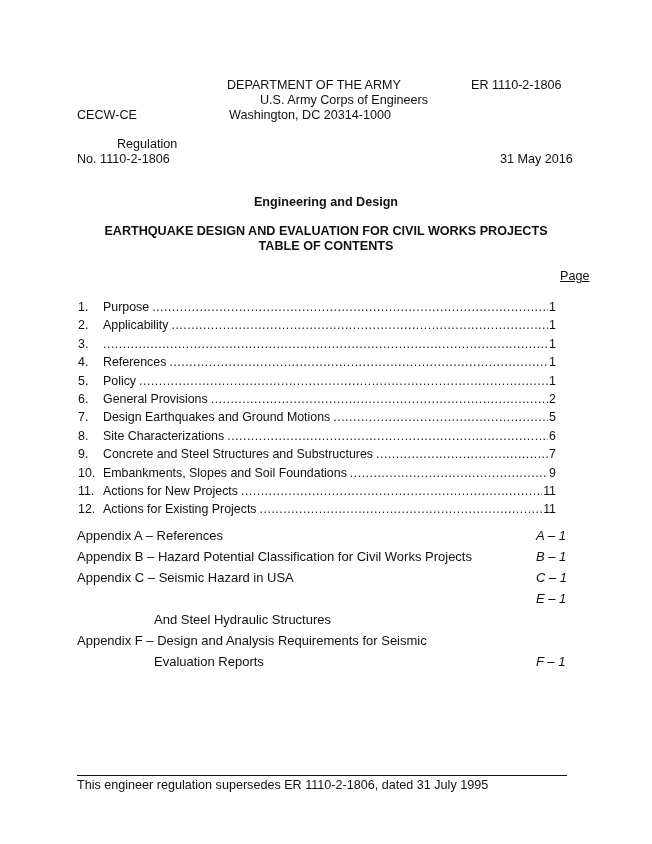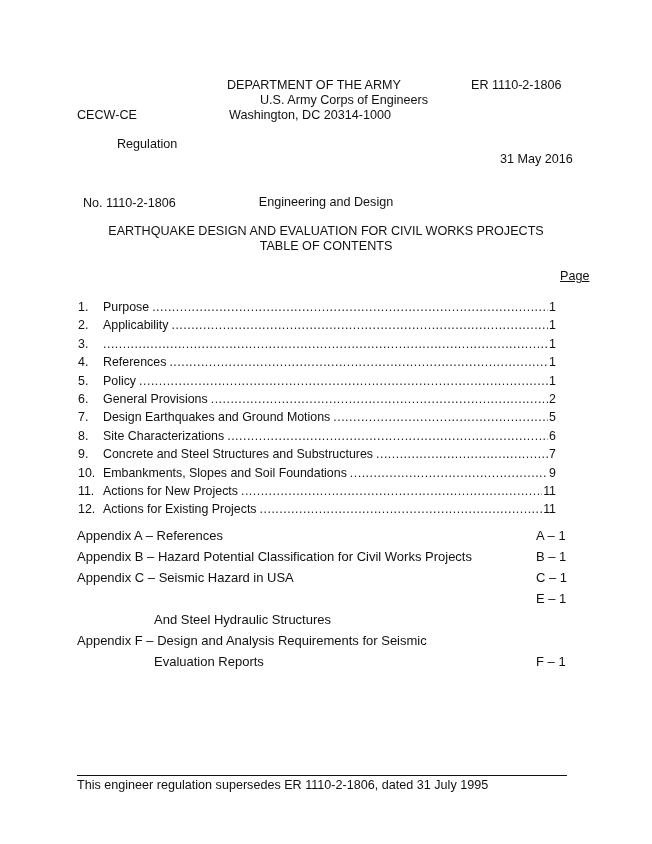--- a/index.html
+++ b/index.html
@@ -1,45 +1,45 @@
 <!DOCTYPE html>
 <html><head>
 <meta charset="utf-8">
 <style>
   html, body { margin: 0; padding: 0; background: #ffffff; }
   body {
     width: 652px; height: 844px; position: relative; overflow: hidden;
     font-family: "Liberation Sans", sans-serif; color: #111111; font-size: 12.6px;
   }
   .abs { position: absolute; white-space: nowrap; line-height: 1; }
-  .center { left: 0; width: 652px; text-align: center; }
+  .center { left: 0; width: 652px; text-align: center; font-weight: bold; }
   .toc { position: absolute; left: 78px; top: 298px; width: 478px; }
   .toc-row { display: flex; align-items: baseline; height: 18.4px; line-height: 18.4px; font-size: 12.4px; }
   .toc-num { width: 25px; flex: none; }
   .toc-title { flex: none; white-space: nowrap; padding-right: 3px; }
   .toc-dots { flex: 1 1 auto; overflow: hidden; white-space: nowrap; letter-spacing: 0.5px; color: #222; }
   .toc-dots::before { content: "................................................................................................................................................................................................................"; }
   .toc-page { flex: none; text-align: right; padding-left: 1px; }
   .app { position: absolute; left: 77px; width: 490px; font-size: 13px; }
   .app-row { position: relative; height: 21px; line-height: 21px; white-space: nowrap; }
-  .app-page { position: absolute; left: 459px; top: 0; }
+  .app-page { position: absolute; left: 459px; top: 0; font-style: italic; }
   .app-cont { padding-left: 77px; }
   .page-hdr { text-decoration: underline; margin-left: 23px; }
   .rule { position: absolute; left: 77px; top: 775px; width: 490px; height: 0; border-top: 1px solid #111; }
 </style>
 </head>
 <body>
 
 <div class="abs" style="left:227px;top:79px;">DEPARTMENT OF THE ARMY</div>
 <div class="abs" style="left:471px;top:79px;">ER 1110-2-1806</div>
 <div class="abs" style="left:227px;top:94px;margin-left:33px;">U.S. Army Corps of Engineers</div>
 <div class="abs" style="left:77px;top:109px;">CECW-CE</div>
 <div class="abs" style="left:229px;top:109px;">Washington, DC 20314-1000</div>
 <div class="abs" style="left:77px;top:138px;margin-left:40px;">Regulation</div>
-<div class="abs" style="left:83px;top:153px;margin-top:44px;">No. 1110-2-1806</div>
+<div class="abs" style="left:77px;top:153px;">No. 1110-2-1806</div>
 <div class="abs" style="left:500px;top:153px;">31 May 2016</div>
 
 <div class="abs center" style="top:196px;">Engineering and Design</div>
 <div class="abs center" style="top:225px;">EARTHQUAKE DESIGN AND EVALUATION FOR CIVIL WORKS PROJECTS</div>
 <div class="abs center" style="top:240px;">TABLE OF CONTENTS</div>
 <div class="abs page-hdr" style="left:537px;top:270px;">Page</div>
 
 <div class="toc">
   <div class="toc-row">
     <span class="toc-num">1.</span>

